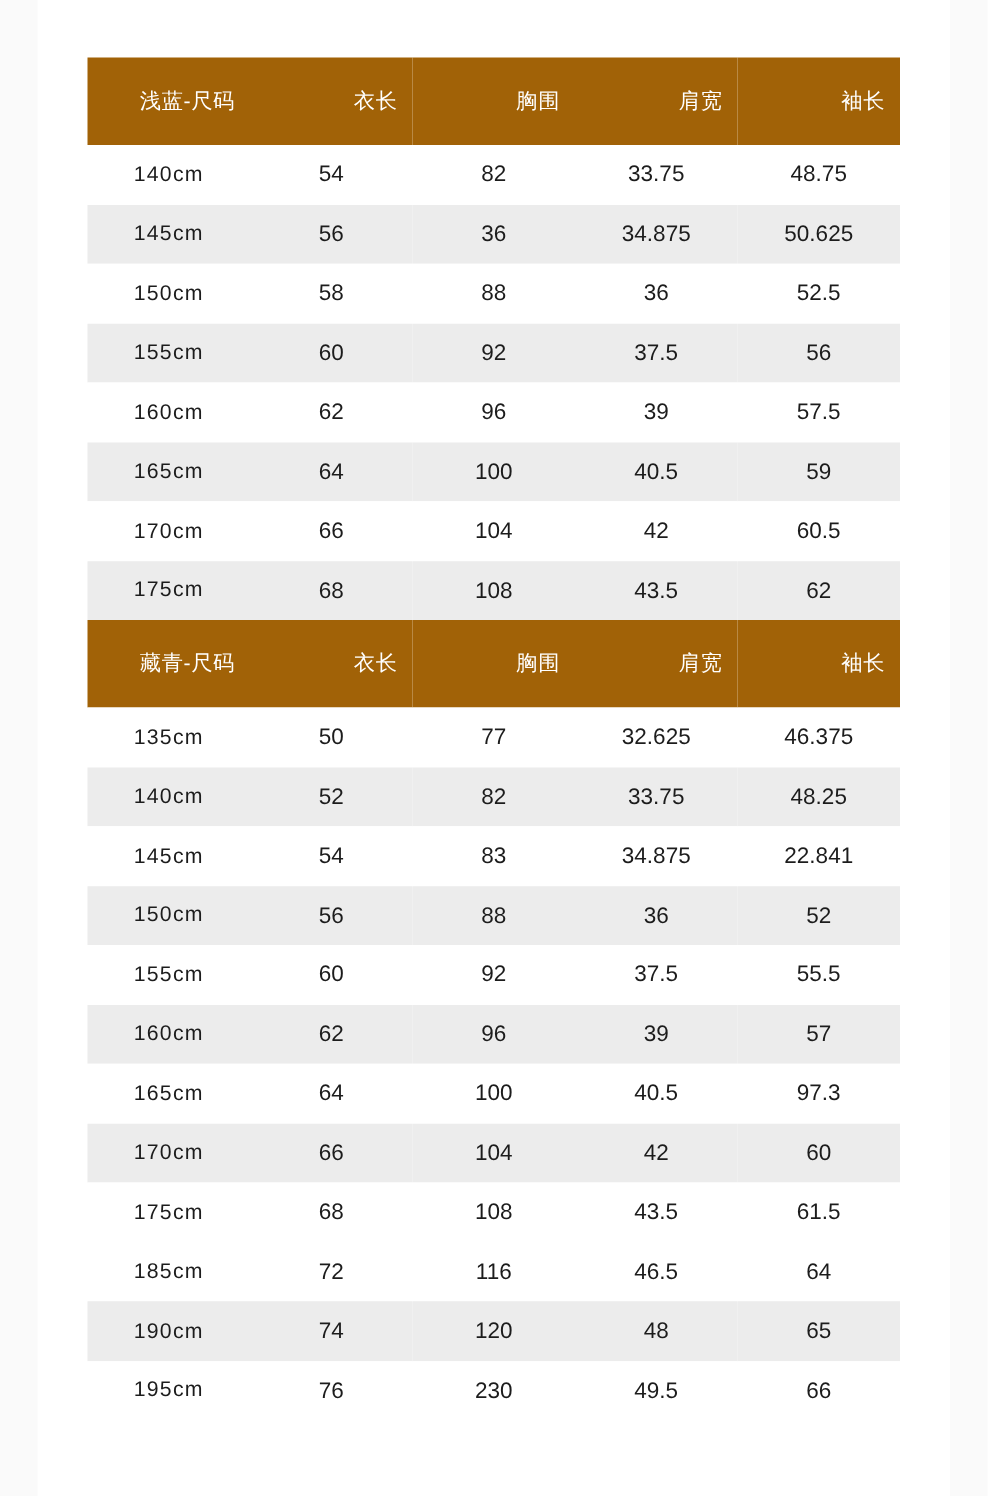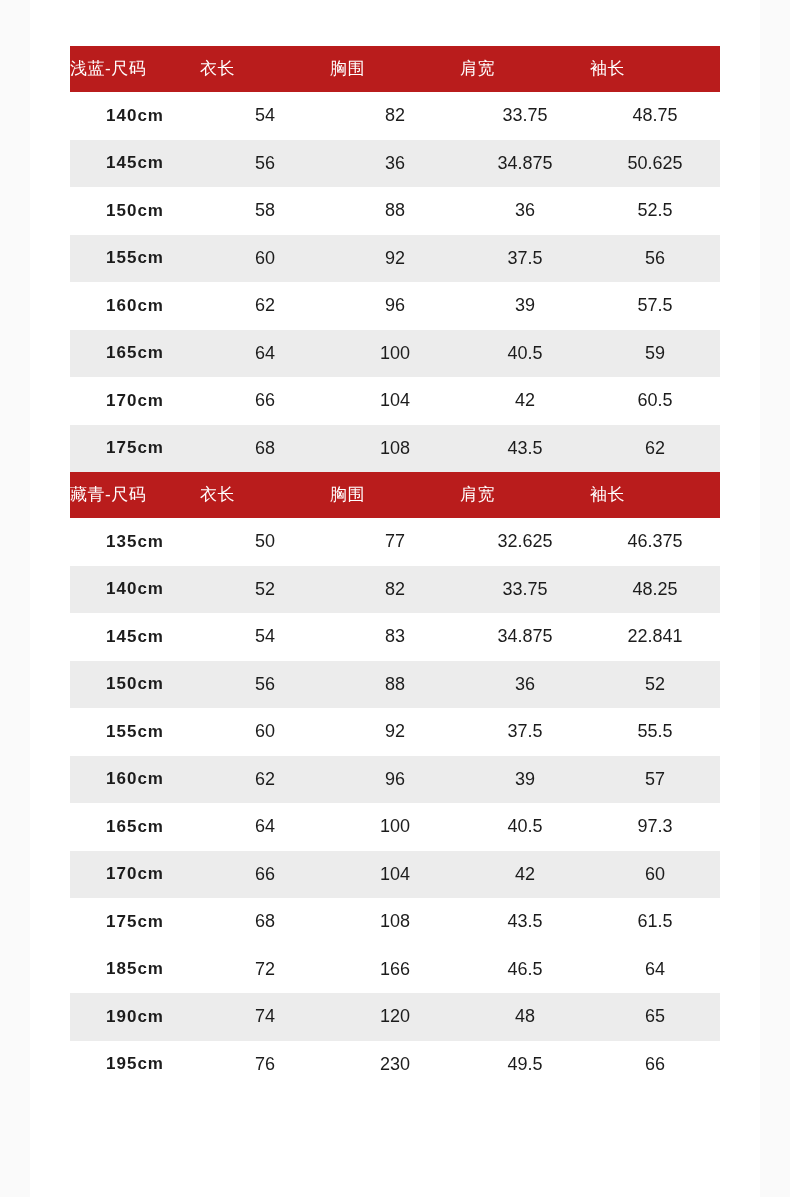--- a/index.html
+++ b/index.html
@@ -42,44 +42,44 @@
   .size-table + .size-table {
   }
 
   .size-table col.c1 { width: 130px; }
   .size-table col.c2 { width: 130px; }
   .size-table col.c3 { width: 130px; }
   .size-table col.c4 { width: 130px; }
   .size-table col.c5 { width: 130px; }
 
   .size-table thead th {
-    background: #b91c1c;
+    background: #a16207;
     color: #ffffff;
     font-size: 17px;
     font-weight: 400;
     height: 46px;
     line-height: 46px;
-    padding: 0;
-    text-align: left;
+    padding: 12px;
+    text-align: right;
     letter-spacing: 0.5px;
     border: 0;
   }
 
   .size-table tbody td {
     height: 47.5px;
     padding: 0;
     text-align: center;
     font-size: 18px;
     font-weight: 400;
     color: #1c1c1c;
     border: 0;
     vertical-align: middle;
   }
   .size-table tbody td.size-label {
-    font-weight: 700;
+    font-weight: 400;
     letter-spacing: 1px;
     font-size: 17px;
   }
 
   .size-table tbody tr.odd  { background: #ffffff; }
   .size-table tbody tr.even { background: #ececec; }
 </style>
 </head>
 <body>
 
@@ -240,21 +240,21 @@
         <tr class="odd">
           <td class="size-label">175cm</td>
           <td>68</td>
           <td>108</td>
           <td>43.5</td>
           <td>61.5</td>
         </tr>
         <tr class="odd">
           <td class="size-label">185cm</td>
           <td>72</td>
-          <td>166</td>
+          <td>116</td>
           <td>46.5</td>
           <td>64</td>
         </tr>
         <tr class="even">
           <td class="size-label">190cm</td>
           <td>74</td>
           <td>120</td>
           <td>48</td>
           <td>65</td>
         </tr>

